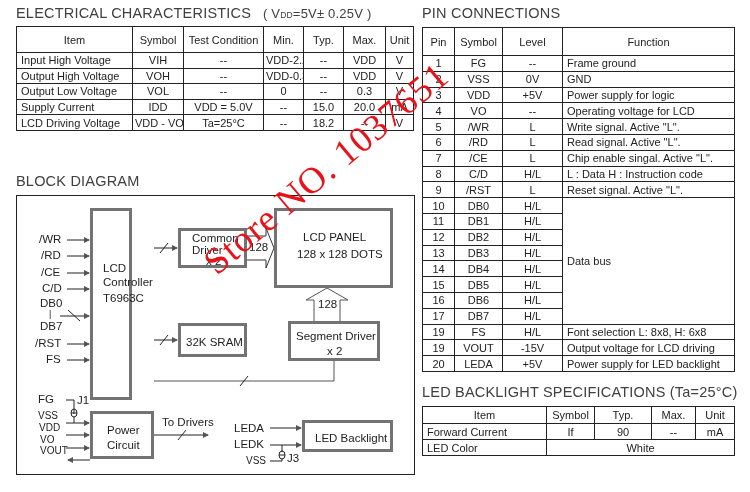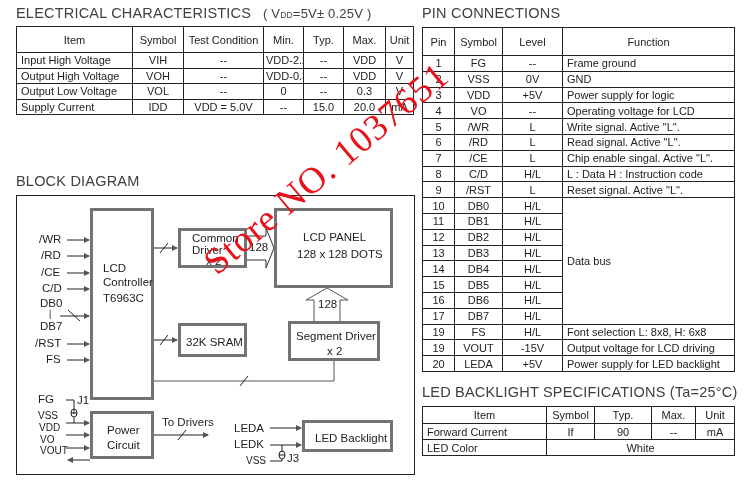--- a/index.html
+++ b/index.html
@@ -81,20 +81,29 @@
       </tr>
       <tr style="height: 15.6px;">
         <td class="l">Supply Current</td>
         <td class="c">IDD</td>
         <td class="c">VDD = 5.0V</td>
         <td class="c">--</td>
         <td class="c">15.0</td>
         <td class="c">20.0</td>
         <td class="c">mA</td>
       </tr>
+      <tr style="height: 15.6px;">
+        <td class="l">LCD Driving Voltage</td>
+        <td class="c">VDD - VO</td>
+        <td class="c">Ta=25°C</td>
+        <td class="c">--</td>
+        <td class="c">18.2</td>
+        <td class="c">--</td>
+        <td class="c">V</td>
+      </tr>
     </tbody>
 </table>
 
 <div class="abs title" style="left:422px; top:5px;">PIN CONNECTIONS</div>
 <table class="spec" id="pin-table" style="left:422px; top:27px; width:312px;">
   <colgroup>
       <col style="width:32px">
       <col style="width:48px">
       <col style="width:60px">
       <col style="width:172px">
@@ -312,21 +321,21 @@
 <div class="lbl" style="left:39px; top:233px;">/WR</div>
 <div class="lbl" style="left:41px; top:249px;">/RD</div>
 <div class="lbl" style="left:41px; top:266px;">/CE</div>
 <div class="lbl" style="left:42px; top:282px;">C/D</div>
 <div class="lbl" style="left:40px; top:297px;">DB0</div>
 <div class="lbl" style="left:49px; top:309px; font-size:9px;">|</div>
 <div class="lbl" style="left:40px; top:320px;">DB7</div>
 <div class="lbl" style="left:35px; top:337px;">/RST</div>
 <div class="lbl" style="left:46px; top:353px;">FS</div>
 
-<div class="box" style="left:90px; top:208px; width:64px; height:192px;">
+<div class="box" style="left:90px; top:208px; width:42px; height:192px;">
   <div class="lbl" style="left:10px; top:51px;">LCD</div>
   <div class="lbl" style="left:10px; top:65px;">Controller</div>
   <div class="lbl" style="left:10px; top:81px;">T6963C</div>
 </div>
 
 <div class="box" style="left:178px; top:228px; width:69px; height:40px;">
   <div class="lbl" style="left:11px; top:1px;">Common</div>
   <div class="lbl" style="left:11px; top:13px;">Driver</div>
   <div class="lbl" style="left:25px; top:24px;">x 2</div>
 </div>

